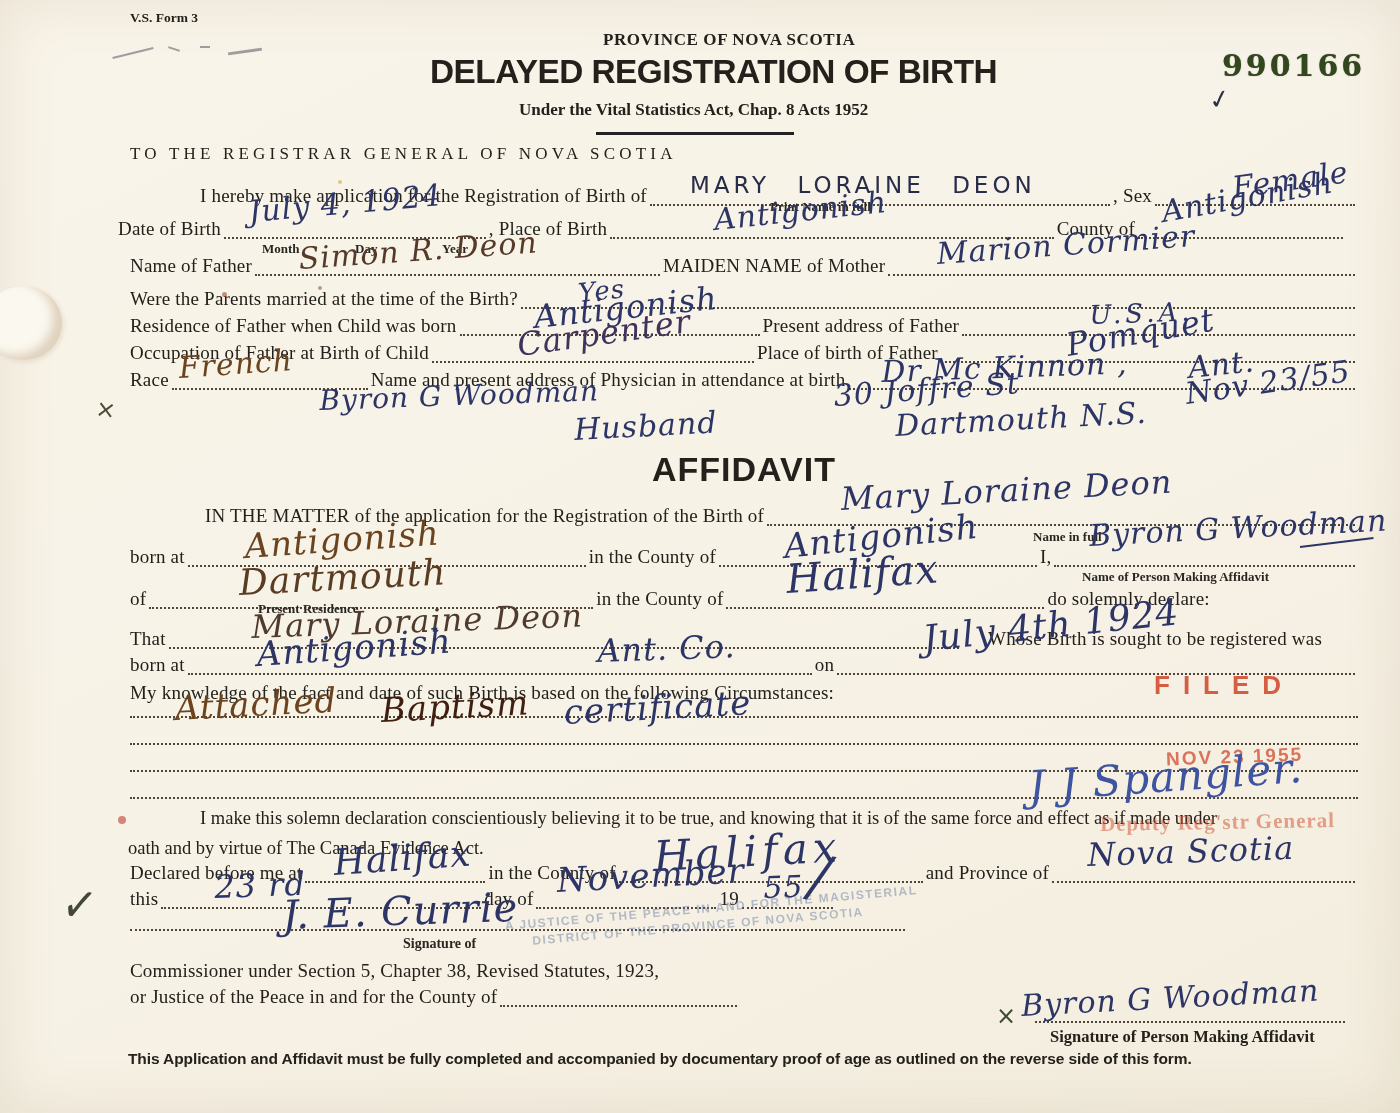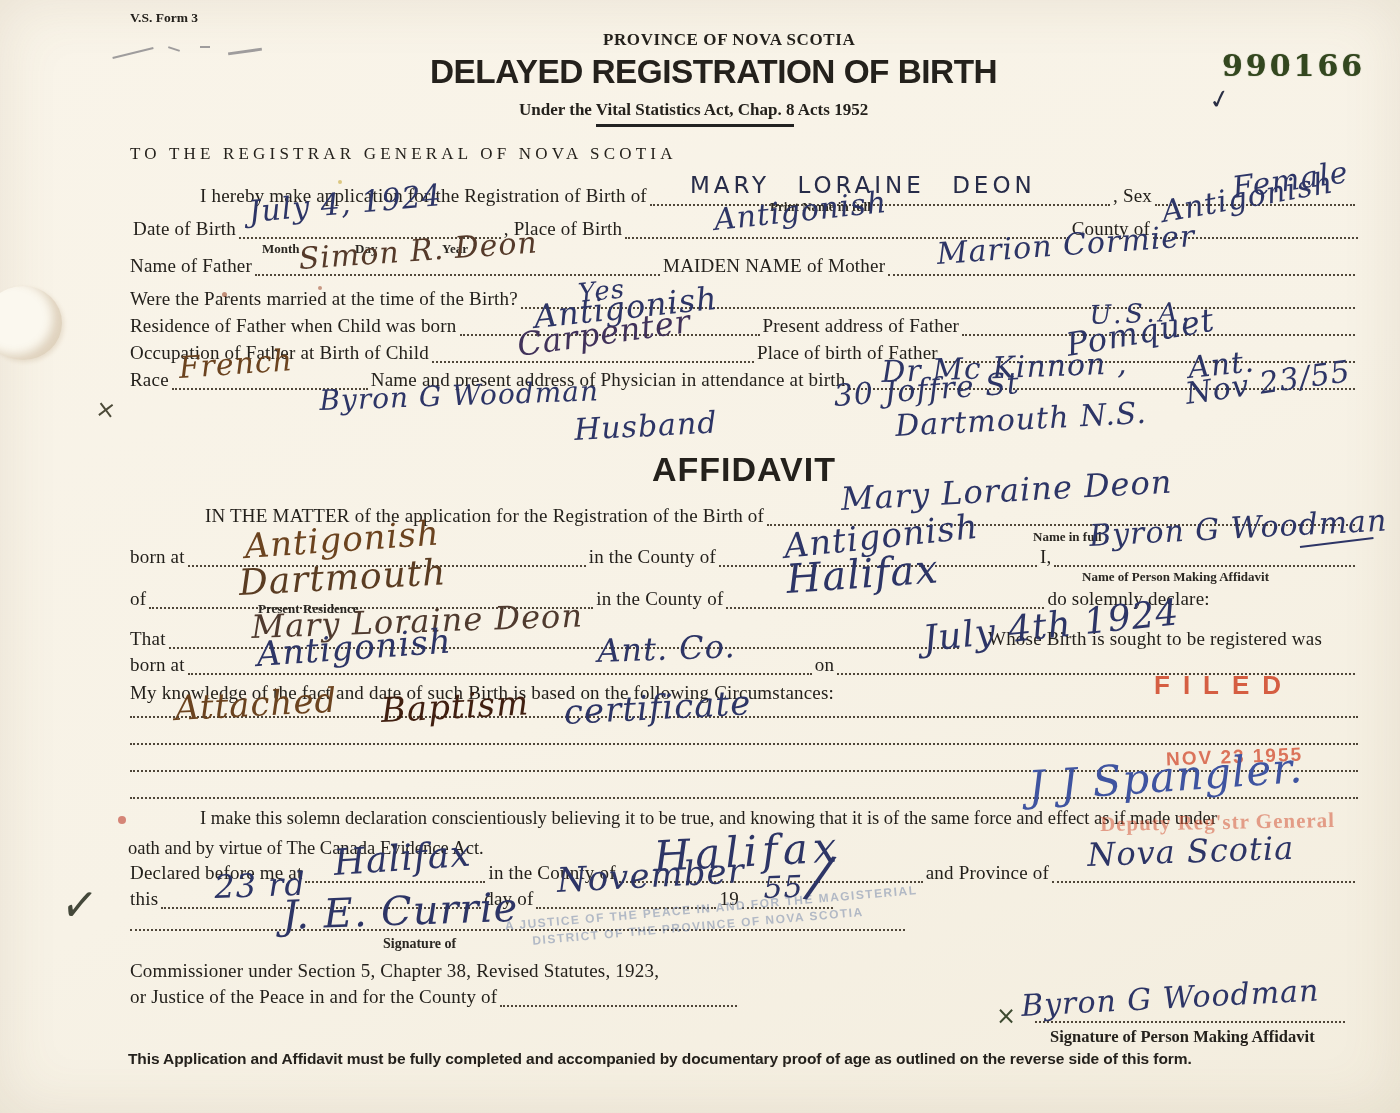--- a/index.html
+++ b/index.html
@@ -56,38 +56,38 @@
   <div class="scribble" style="left:228px; top:50px; width:34px; transform:rotate(-8deg); border-top-width:3px;"></div>
   <div class="speck" style="left:222px; top:292px; width:5px; height:5px; background:rgba(150,60,30,.55);"></div>
   <div class="speck" style="left:318px; top:286px; width:4px; height:4px; background:rgba(150,60,30,.5);"></div>
   <div class="speck" style="left:338px; top:180px; width:4px; height:4px; background:rgba(200,170,60,.6);"></div>
   <div class="speck" style="left:118px; top:816px; width:8px; height:8px; background:rgba(190,60,45,.6);"></div>
 
   <div class="abs" style="left:130px; top:10px; font-size:13.5px; font-weight:bold;">V.S. Form 3</div>
   <div class="abs" style="left:603px; top:30px; font-size:17px; font-weight:bold; letter-spacing:.6px;">PROVINCE OF NOVA SCOTIA</div>
   <div class="abs title" style="left:430px; top:52px; font-size:34px; letter-spacing:-.5px; transform:scaleX(.98); transform-origin:left;">DELAYED REGISTRATION OF BIRTH</div>
   <div class="abs" style="left:519px; top:100px; font-size:17px; font-weight:bold;">
-    <span>Under the </span><span style="border-bottom:3px solid #222; padding-bottom:5px;">Vital Statistics Act, Chap. 8</span><span> Acts 1952</span>
+    <span>Under the </span><span style="border-bottom:3px solid #222; padding-bottom:13px;">Vital Statistics Act, Chap. 8</span><span> Acts 1952</span>
   </div>
   <div class="abs" style="left:1222px; top:48px; font-family:'DejaVu Serif',serif; font-weight:bold; font-size:30px; letter-spacing:3px; color:#33471f; text-shadow:0 0 1px rgba(51,71,31,.7); z-index:3;">990166</div>
   <div class="hw s26 pencil" style="left:1212px; top:86px; color:#2a2f45; transform:rotate(-12deg);">✓</div>
   <div class="abs" style="left:130px; top:144px; font-size:17px; letter-spacing:4.2px; font-weight:500;">TO THE REGISTRAR GENERAL OF NOVA SCOTIA</div>
 
   <div class="row" style="left:200px; top:183px; width:1158px;">
     <span class="lbl">I hereby make application for the Registration of Birth of</span>
     <span class="fld grow"></span>
     <span class="lbl">, Sex</span>
     <span class="fld" style="width:200px;"></span>
   </div>
   <div class="hint" style="left:770px; top:199px;">Print Name in full</div>
   <div class="hint" style="left:262px; top:241px;">Month</div>
   <div class="hint" style="left:355px; top:241px;">Day</div>
   <div class="hint" style="left:442px; top:241px;">Year</div>
 
-  <div class="row" style="left:133px; top:216px; width:1228px;">
+  <div class="row" style="left:118px; top:216px; width:1228px;">
     <span class="lbl">Date of Birth</span>
     <span class="fld" style="width:262px;"></span>
     <span class="lbl">, Place of Birth</span>
     <span class="fld grow"></span>
     <span class="lbl">County of</span>
     <span class="fld" style="width:205px;"></span>
   </div>
 
   <div class="row" style="left:130px; top:253px; width:1228px;">
     <span class="lbl">Name of Father</span>
@@ -236,21 +236,21 @@
   <div class="hw s36 r4" style="left:335px; top:842px;">Halifax</div>
   <div class="hw s42 r3" style="left:655px; top:832px; letter-spacing:5px;">Halifax</div>
   <div class="hw s32 r2" style="left:1088px; top:836px;">Nova Scotia</div>
   <div class="hw s32 r2" style="left:215px; top:868px;">23 rd</div>
   <div class="hw s34 r3" style="left:558px; top:860px;">November</div>
   <div class="hw s30 r2" style="left:764px; top:870px;">55</div>
   <div class="hw" style="left:806px; top:842px; font-size:56px; transform:rotate(8deg);">/</div>
 
   <div class="hw s40 r2" style="left:283px; top:892px;">J. E. Currie</div>
   <div class="dotline" style="left:130px; top:929px; width:775px;"></div>
-  <div class="hint" style="left:383px; top:936px; font-size:14px;">Signature of</div>
+  <div class="hint" style="left:403px; top:936px; font-size:14px;">Signature of</div>
 
   <div class="jp-stamp" style="left:505px; top:900px;">
     <div>A JUSTICE OF THE PEACE IN AND FOR THE MAGISTERIAL</div>
     <div style="padding-left:26px;">DISTRICT OF THE PROVINCE OF NOVA SCOTIA</div>
   </div>
 
   <div class="abs lbl" style="left:130px; top:958px;">Commissioner under Section 5, Chapter 38, Revised Statutes, 1923,</div>
   <div class="row" style="left:130px; top:984px; width:610px;">
     <span class="lbl">or Justice of the Peace in and for the County of</span>
     <span class="fld grow"></span>

